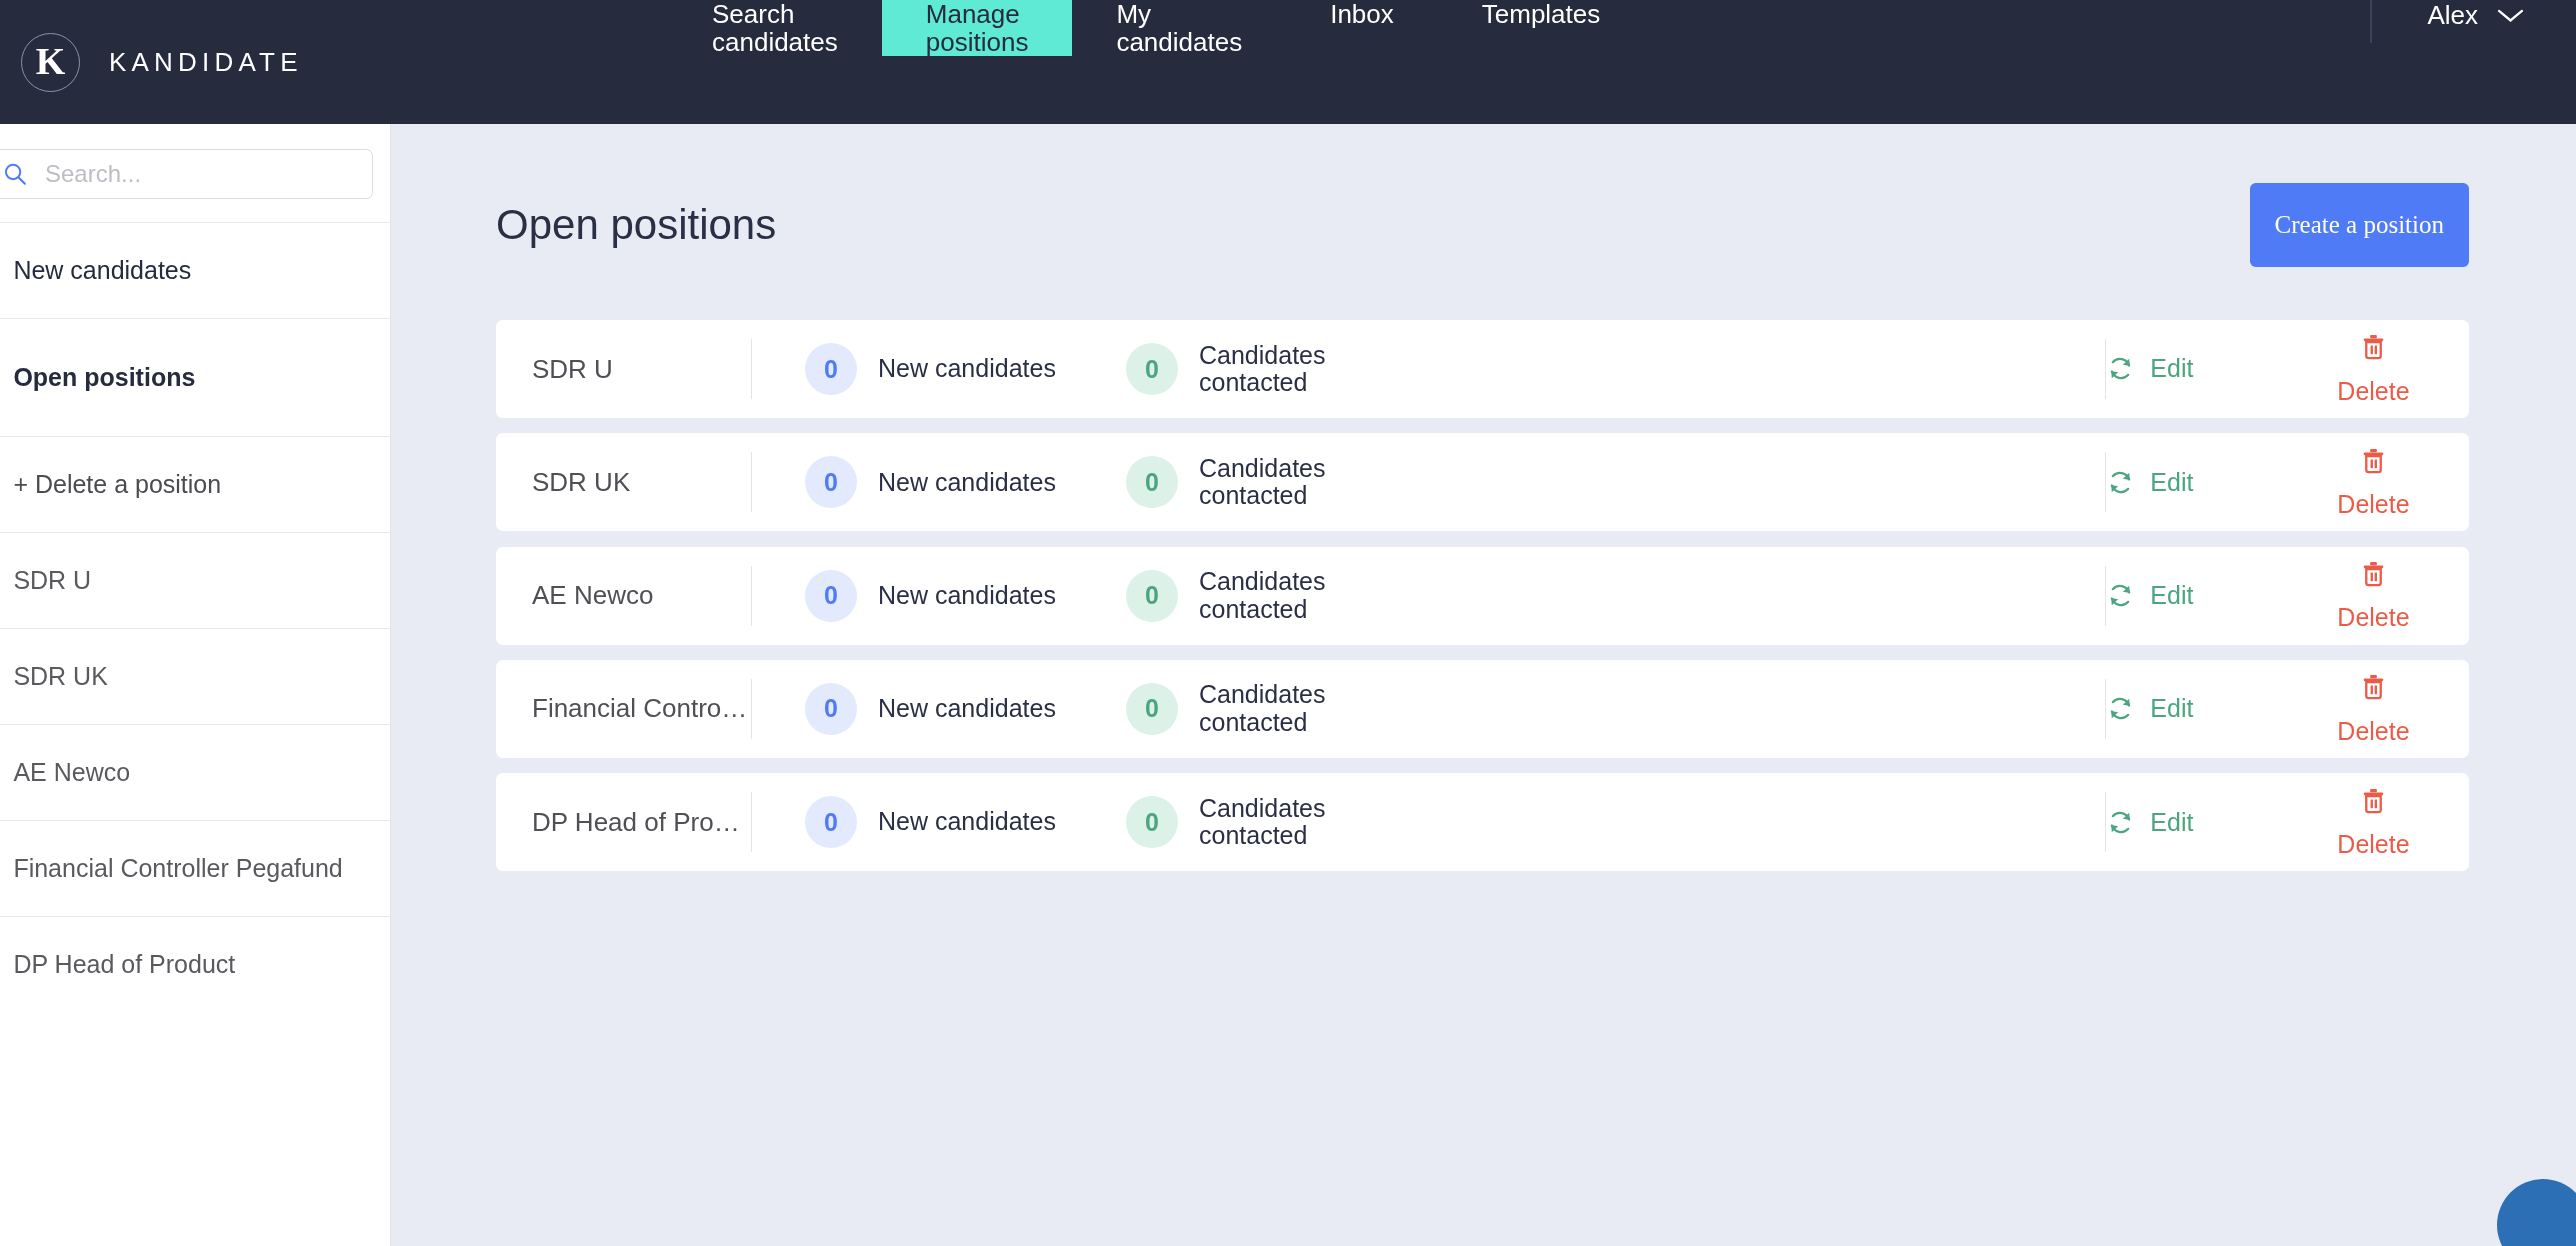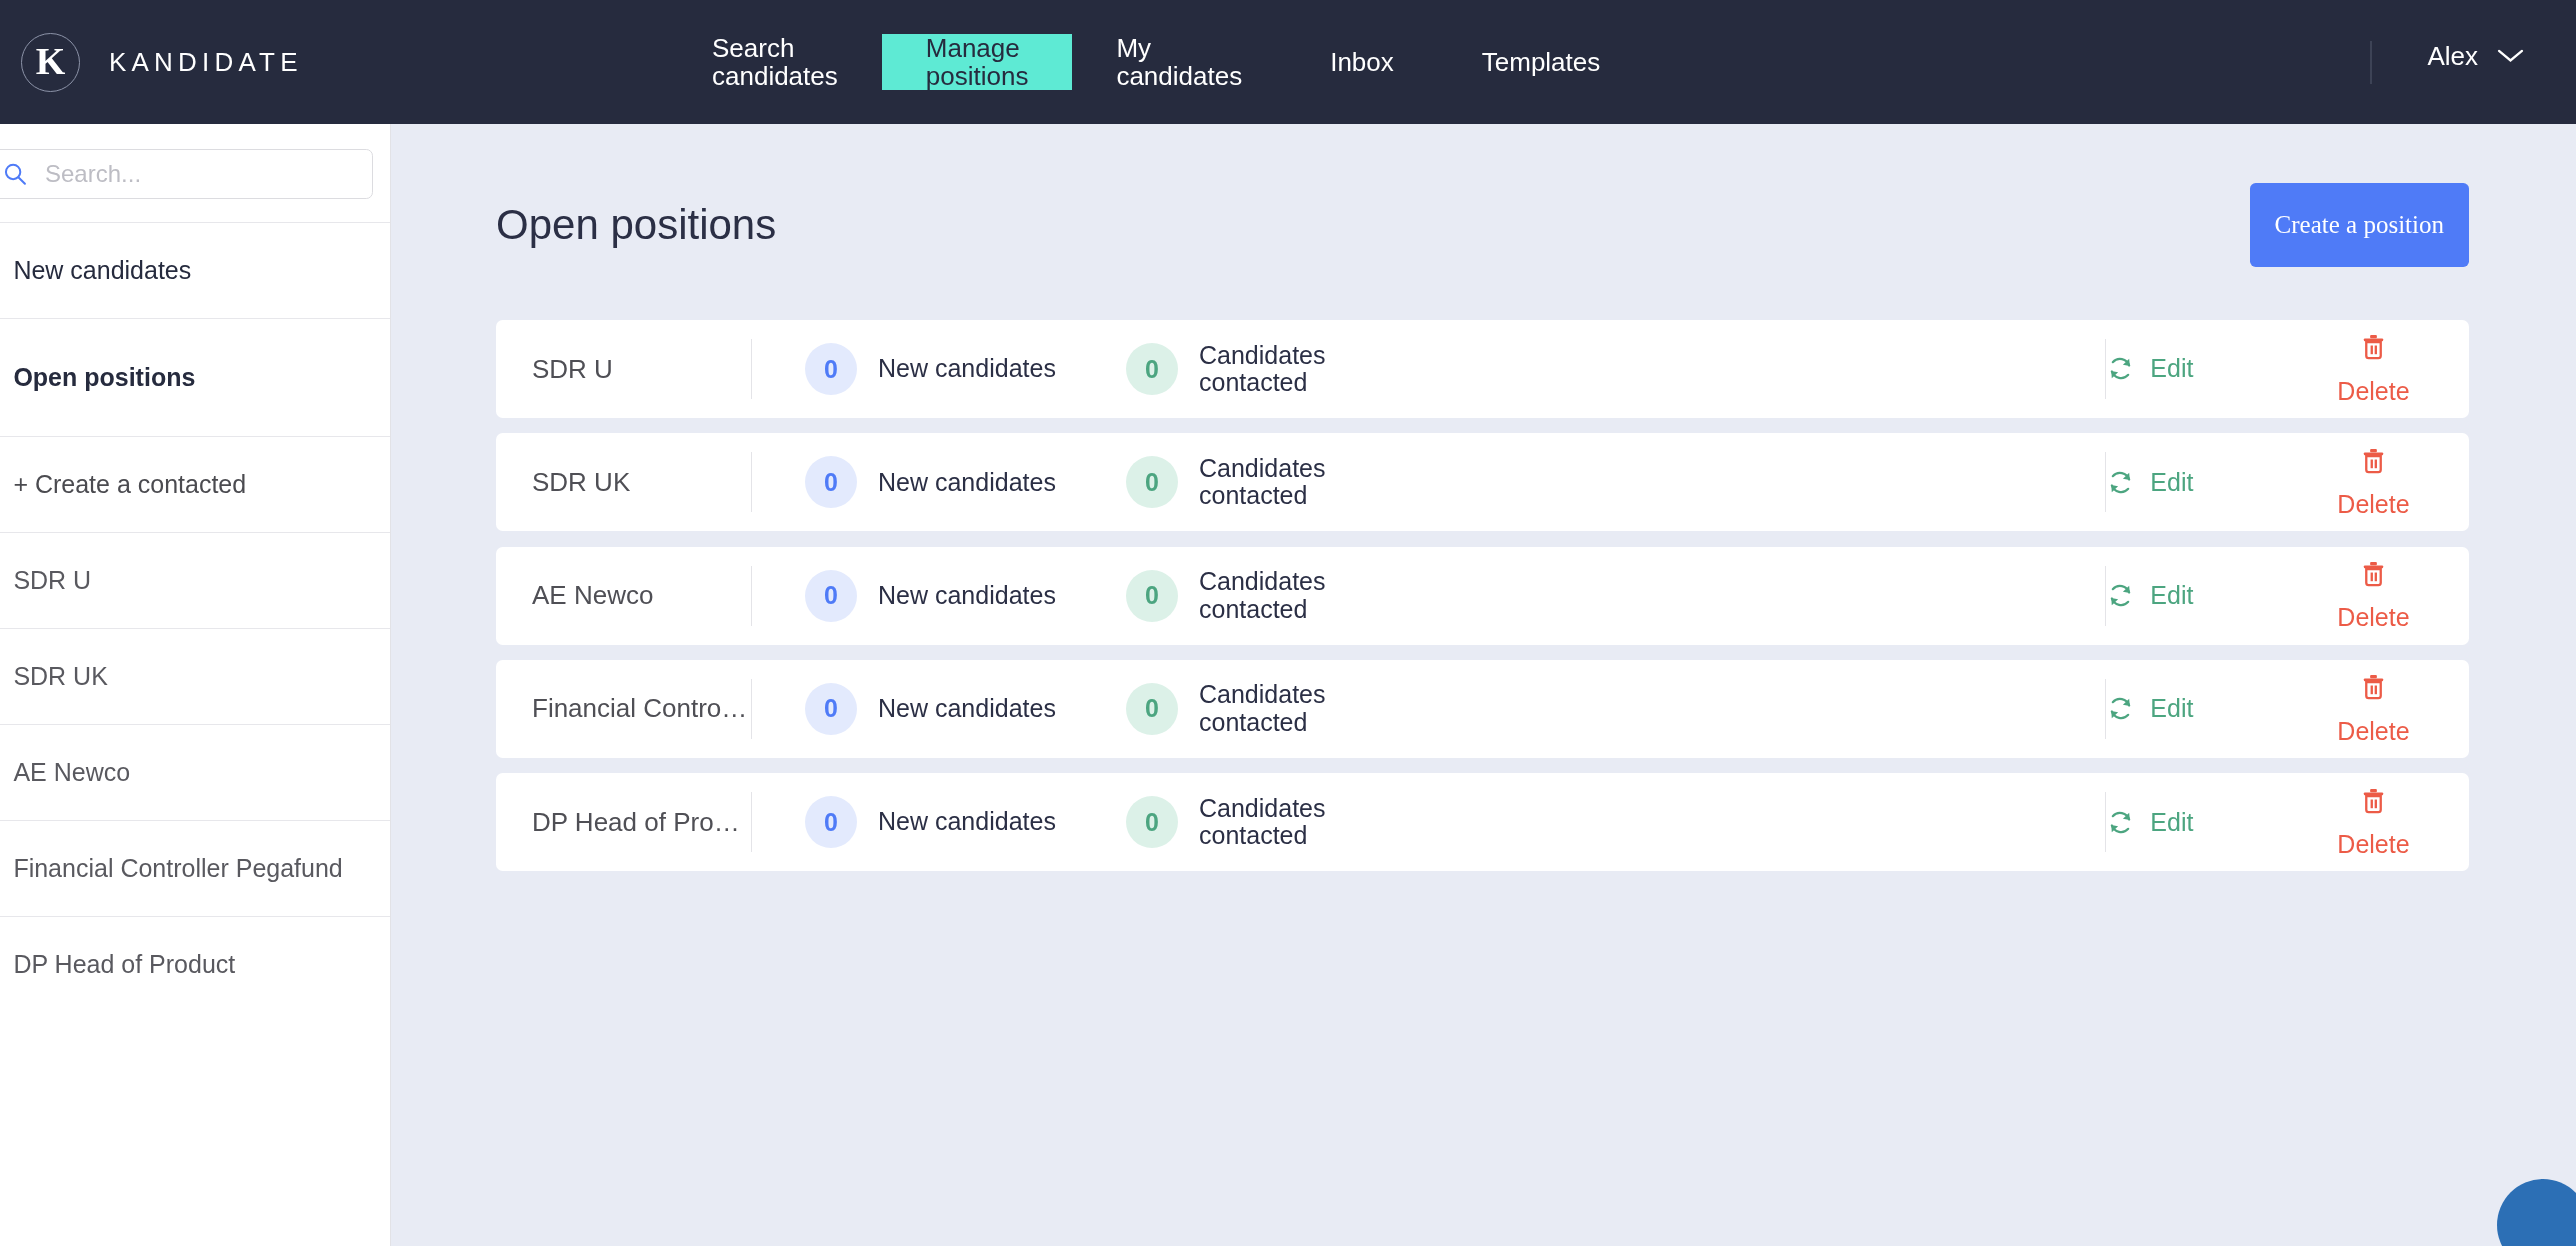--- a/index.html
+++ b/index.html
@@ -30,21 +30,21 @@
   }
   .brand-mark span {
     font-family: "Liberation Serif", serif;
     font-weight: bold; font-size: 38px; color: #ffffff;
     line-height: 1; margin-top: -1.9px;
   }
   .brand-name {
     color: #ffffff; font-size: 26px; font-weight: normal;
     letter-spacing: 5.2px; margin-left: 29px;
   }
-  .navlinks { display: flex; align-items: center; flex: 1; }
+  .navlinks { display: flex; align-items: flex-start; flex: 1; }
   .navitem {
     display: flex; align-items: center;
     color: #ffffff; font-size: 26px; line-height: 1.08;
     padding: 0 44px;
     position: relative;
     cursor: pointer;
     white-space: pre-line;
   }
   .navitem.active { background: #5eead4; color: #262B3E; }
   .navitem.sep::before {
@@ -205,21 +205,21 @@
         <svg width="29" height="29" viewBox="0 0 30 30">
           <circle cx="12" cy="12" r="8.5" stroke="#4F7BF7" stroke-width="2.4" fill="none"></circle>
           <line x1="18.2" y1="18.2" x2="26" y2="26" stroke="#4F7BF7" stroke-width="2.4" stroke-linecap="round"></line>
         </svg>
         <input class="search-input" type="text" placeholder="Search..." style="">
       </div>
     </div>
 
     <div class="side-row dark">New candidates</div>
     <div class="side-row heading">Open positions</div>
-    <div class="side-row muted">+ Create a contacted</div>
+    <div class="side-row muted">+ Delete a position</div>
     <div class="side-row">SDR U</div>
     <div class="side-row">SDR UK</div>
     <div class="side-row">AE Newco</div>
     <div class="side-row">Financial Controller Pegafund</div>
     <div class="side-row">DP Head of Product</div>
   </div>
 
   <div class="main">
     <div class="main-head">
       <div class="page-title">Open positions</div>

